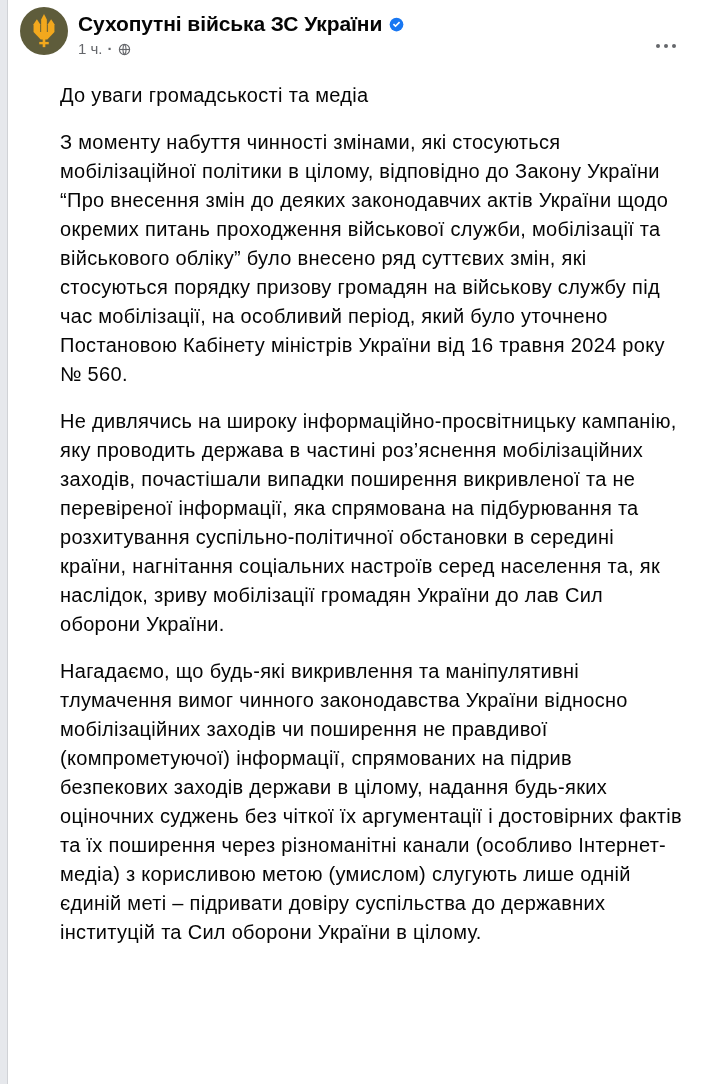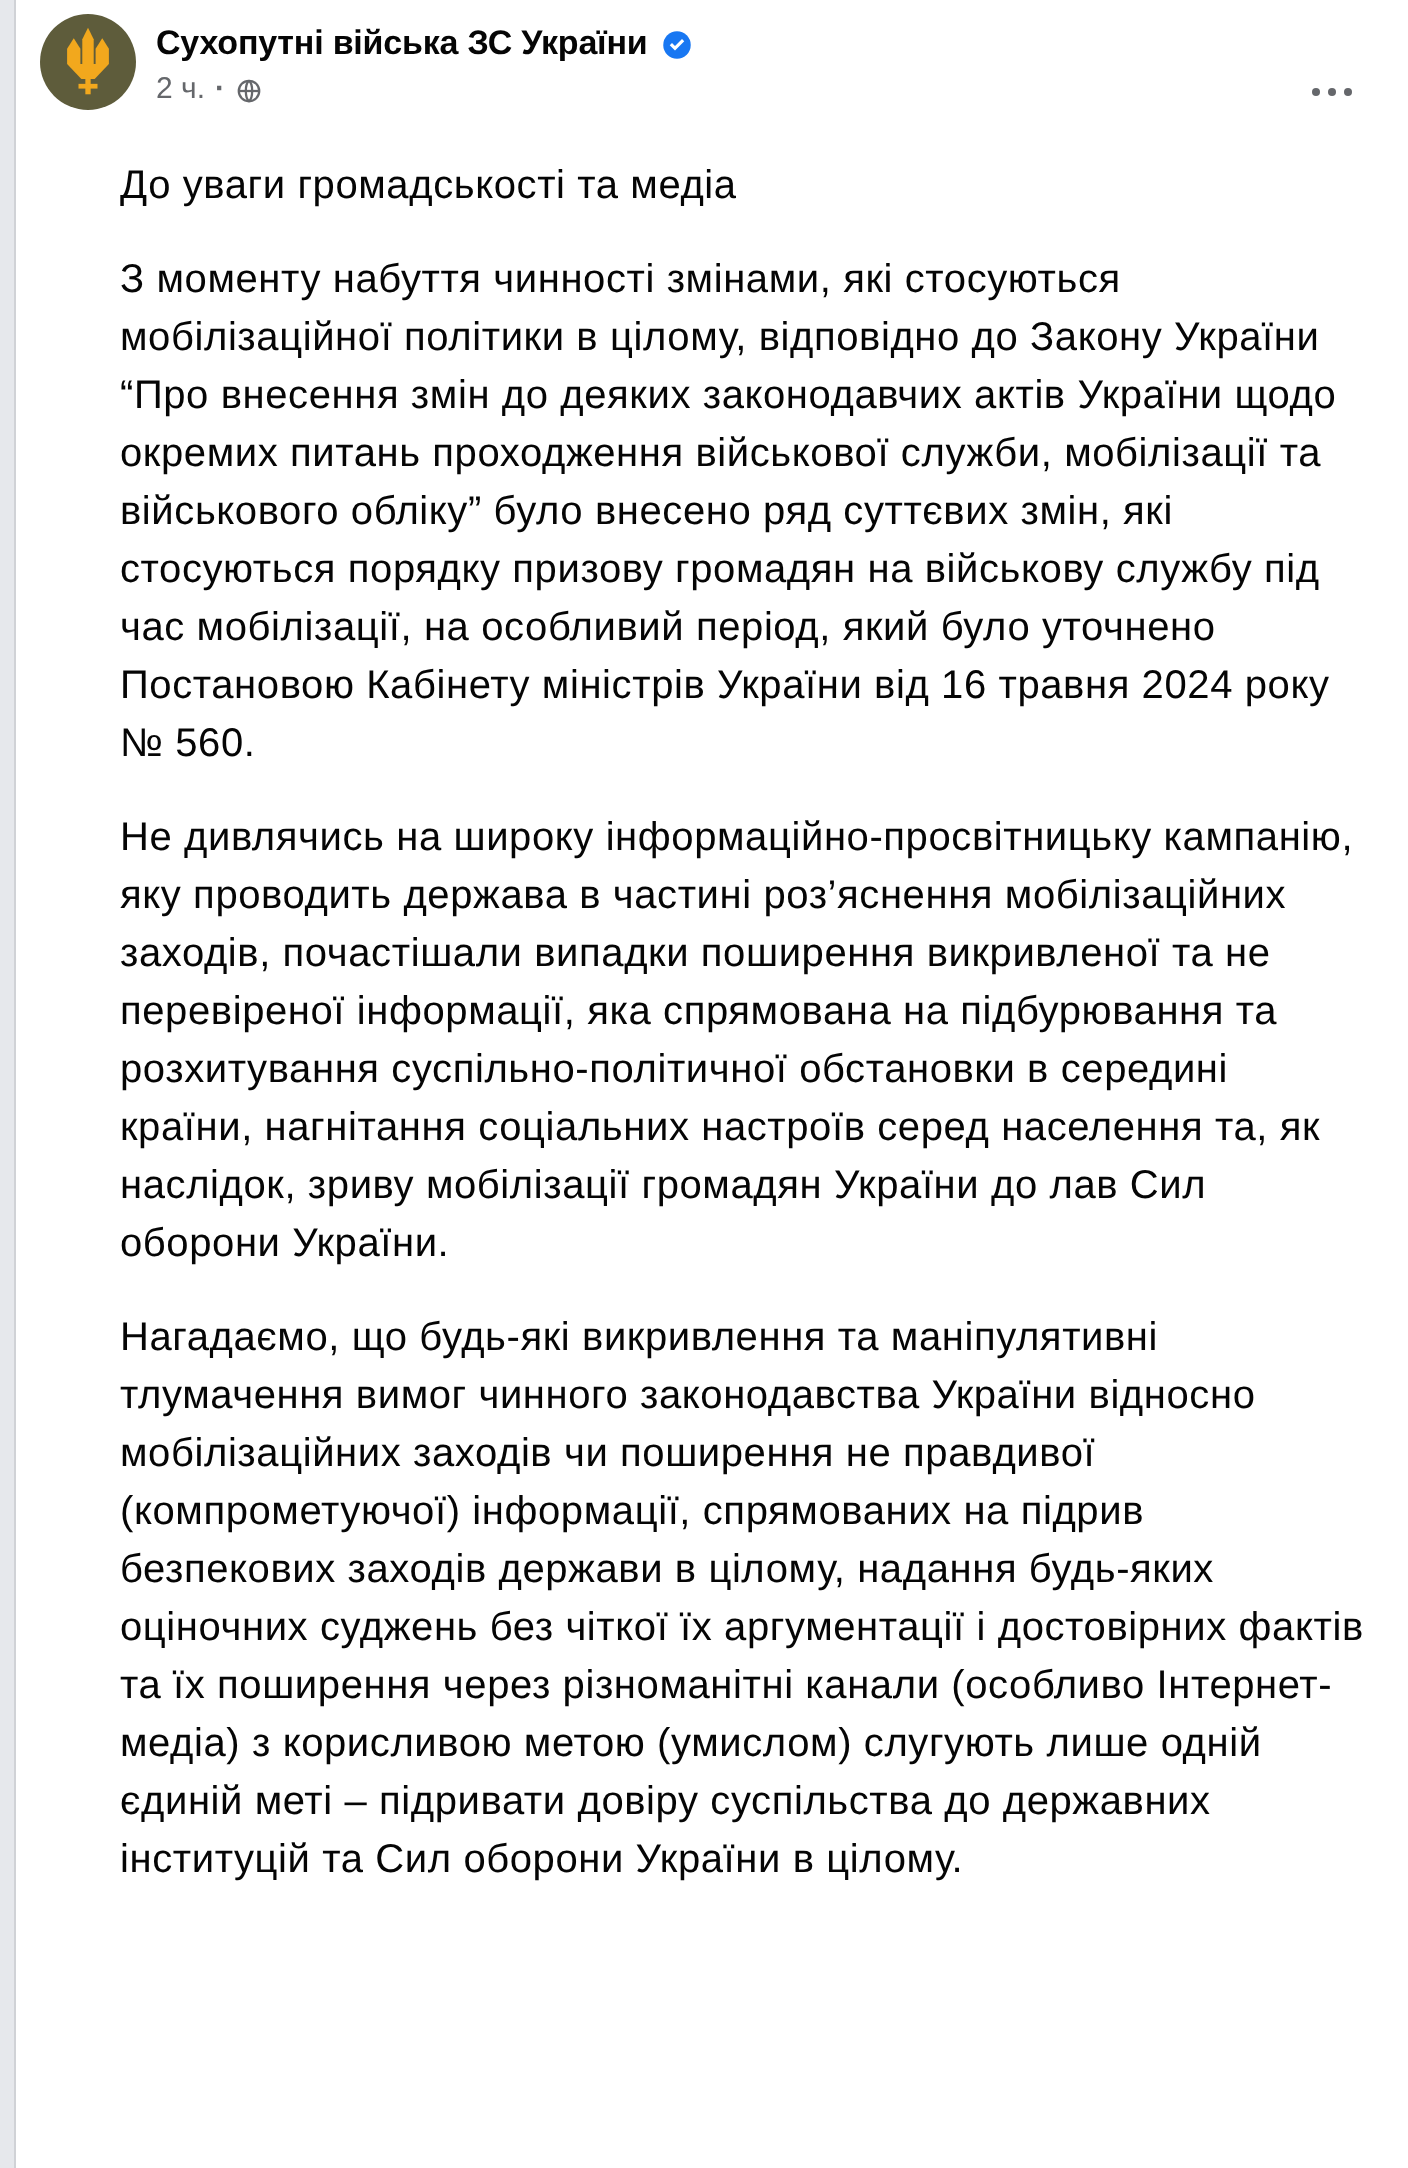--- a/index.html
+++ b/index.html
@@ -39,21 +39,21 @@
     background:var(--avatar_bg,#5e5c3b);
     flex:0 0 48px;
     display:flex;align-items:center;justify-content:center;
     cursor:pointer;
   }
   .hmeta{padding-top:5px;min-width:0;}
   .name-row{
     display:flex;align-items:center;gap:7px;
   }
   .page-name{
-    font-size:17px;
+    font-size:21px;
     font-weight:700;
     color:var(--text_primary,#050505);
     letter-spacing:-0.1px;
     white-space:nowrap;
     cursor:pointer;
   }
   .verified{display:inline-flex;align-items:center;margin-top:1px;}
   .sub-row{
     margin-top:4px;
     display:flex;align-items:center;gap:5px;
@@ -108,21 +108,21 @@
       <div class="name-row">
         <span class="page-name">Сухопутні війська ЗС України</span>
         <span class="verified">
           <svg width="15" height="15" viewBox="0 0 24 24" xmlns="http://www.w3.org/2000/svg">
             <circle cx="12" cy="12" r="11" fill="#1877f2"></circle>
             <path d="M10.4 16.4 L6.2 12.2 L8.0 10.4 L10.4 12.8 L16.0 7.2 L17.8 9.0 Z" fill="#ffffff"></path>
           </svg>
         </span>
       </div>
       <div class="sub-row">
-        <span class="timestamp">2 ч.</span>
+        <span class="timestamp">1 ч.</span>
         <span class="dot">·</span>
         <span class="globe-wrap">
           <svg width="13" height="13" viewBox="0 0 16 16" fill="none" stroke="#65676b" stroke-width="1.4" xmlns="http://www.w3.org/2000/svg">
             <circle cx="8" cy="8" r="6.3"></circle>
             <path d="M1.7 8 H14.3"></path>
             <path d="M8 1.7 C10.6 3.7 10.6 12.3 8 14.3"></path>
             <path d="M8 1.7 C5.4 3.7 5.4 12.3 8 14.3"></path>
           </svg>
         </span>
       </div>

